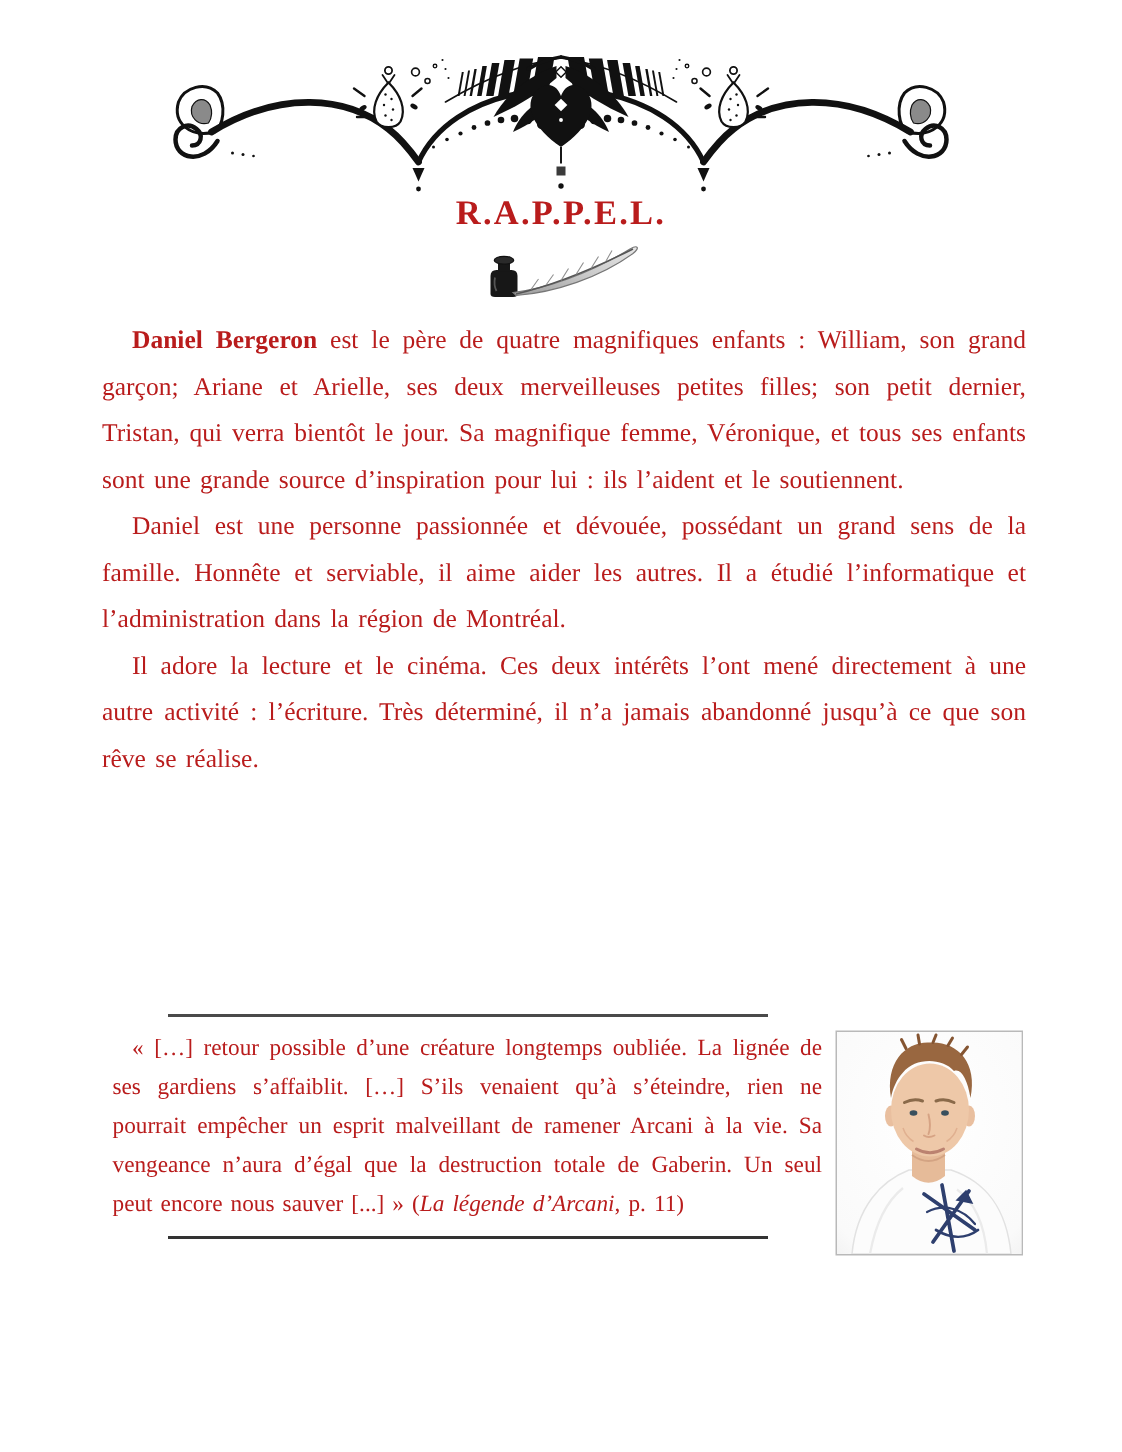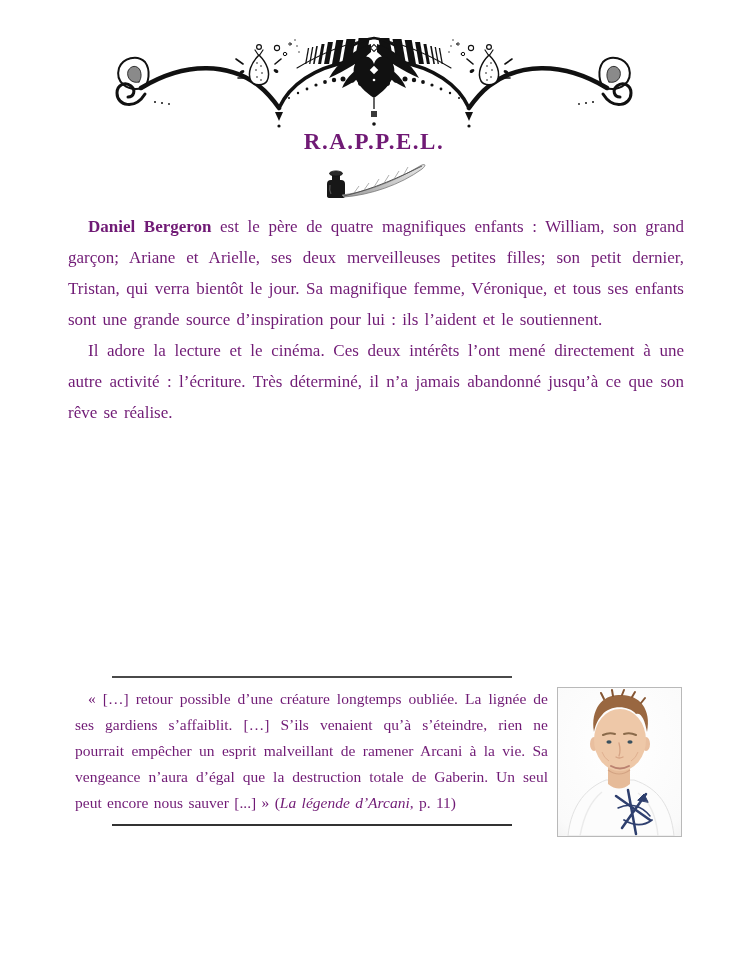--- a/index.html
+++ b/index.html
@@ -1,21 +1,21 @@
 <!DOCTYPE html>
 <html><head>
 <meta charset="utf-8">
 <style>
   html,body{margin:0;padding:0;background:#fff;}
   .page{
     position:relative;
     width:748px;height:968px;
     background:#ffffff;
     font-family:"Liberation Serif", serif;
-    color:#701a75;
+    color:#b91c1c;
     overflow:hidden;
   }
   header{ text-align:center; }
   .ornament{ display:block; margin:36px auto 0 auto; }
   .brand-title{
     margin-top:2px;
     font-size:23px;
     font-weight:700;
     letter-spacing:1.5px;
     line-height:1.05;
@@ -189,20 +189,21 @@
           <path d="M76,22 L81,14"></path>
           <path d="M86,17 L90,10"></path>
       </g>
     </svg>
 
   </header>
 
 
   <main class="bio">
     <p><strong>Daniel Bergeron</strong><span> est le père de quatre magnifiques enfants : William, son grand garçon; Ariane et Arielle, ses deux merveilleuses petites filles; son petit dernier, Tristan, qui verra bientôt le jour. Sa magnifique femme, Véronique, et tous ses enfants sont une grande source d’inspiration pour lui : ils l’aident et le soutiennent.</span></p>
+    <p>Daniel est une personne passionnée et dévouée, possédant un grand sens de la famille. Honnête et serviable, il aime aider les autres. Il a étudié l’informatique et l’administration dans la région de Montréal.</p>
     <p>Il adore la lecture et le cinéma. Ces deux intérêts l’ont mené directement à une autre activité : l’écriture. Très déterminé, il n’a jamais abandonné jusqu’à ce que son rêve se réalise.</p>
   </main>
 
   <section class="excerpt">
     <div class="rule top"></div>
     <p><span>« […] retour possible d’une créature longtemps oubliée. La lignée de ses gardiens s’affaiblit. […] S’ils venaient qu’à s’éteindre, rien ne pourrait empêcher un esprit malveillant de ramener Arcani à la vie. Sa vengeance n’aura d’égal que la destruction totale de Gaberin. Un seul peut encore nous sauver [...] » (</span><span class="src">La légende d’Arcani</span><span>, p. 11)</span></p>
     <div class="rule bottom"></div>
   </section>
 
   <figure class="photo-frame">

